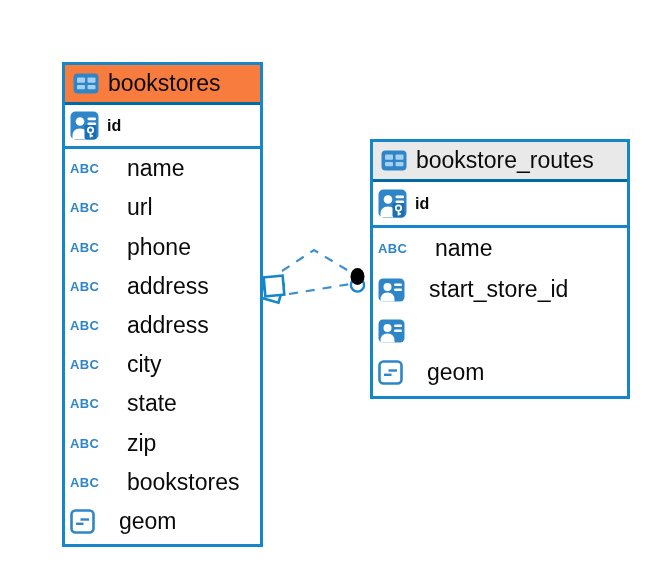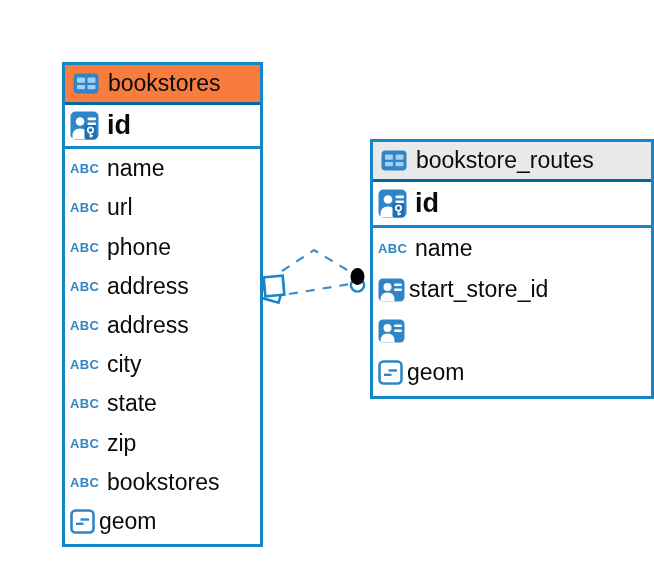--- a/index.html
+++ b/index.html
@@ -5,44 +5,44 @@
   html,body { margin:0; padding:0; background:#ffffff; }
   .canvas {
     position:relative; width:654px; height:570px; background:#ffffff;
     font-family:"Liberation Sans", sans-serif; color:#0a0a0a; overflow:hidden;
   }
   .er-table {
     position:absolute; background:#ffffff; border:3px solid #1586C9;
     box-sizing:border-box; z-index:2;
   }
   #tbl-bookstores { left:62px; top:62px; width:201px; height:485px; }
-  #tbl-routes     { left:370px; top:139px; width:284px; height:260px; }
+  #tbl-routes     { left:370px; top:139px; width:260px; height:260px; }
 
   .tbl-header {
     display:flex; align-items:center; gap:9px; padding:0 8px;
     height:40px; border-bottom:3px solid #0369a1; font-size:23px;
     box-sizing:border-box; white-space:nowrap;
   }
   #tbl-bookstores .tbl-header { background:#F87C3E; }
   #tbl-routes .tbl-header     { background:#E9E9E9; }
 
   .pk-row {
     display:flex; align-items:center; gap:8px; padding:0 5px;
-    border-bottom:3px solid #1586C9; font-weight:700; font-size:27px;
+    border-bottom:3px solid #1586C9; font-weight:700; font-size:16px;
     box-sizing:border-box;
   }
   #tbl-bookstores .pk-row { height:44px; }
   #tbl-routes .pk-row     { height:46px; }
 
   .cols { display:flex; flex-direction:column; }
   #tbl-bookstores .cols { height:392px; }
   #tbl-routes .cols     { height:165px; }
 
   .col-row {
-    flex:1; display:flex; align-items:center; gap:4px; padding:0 5px;
+    flex:1; display:flex; align-items:center; gap:24px; padding:0 5px;
     font-size:23px; white-space:nowrap;
   }
   .abc {
     flex:0 0 33px; width:33px; text-align:left;
     font-weight:800; font-size:13px; letter-spacing:0.4px; color:#2E86C8;
     font-family:"Liberation Sans", sans-serif;
   }
   .icon { flex:0 0 auto; display:block; }
   .overlay { position:absolute; left:0; top:0; z-index:1; }
   .dash { fill:none; stroke:#3E8FD0; stroke-width:2.2; stroke-dasharray:9 8; }

